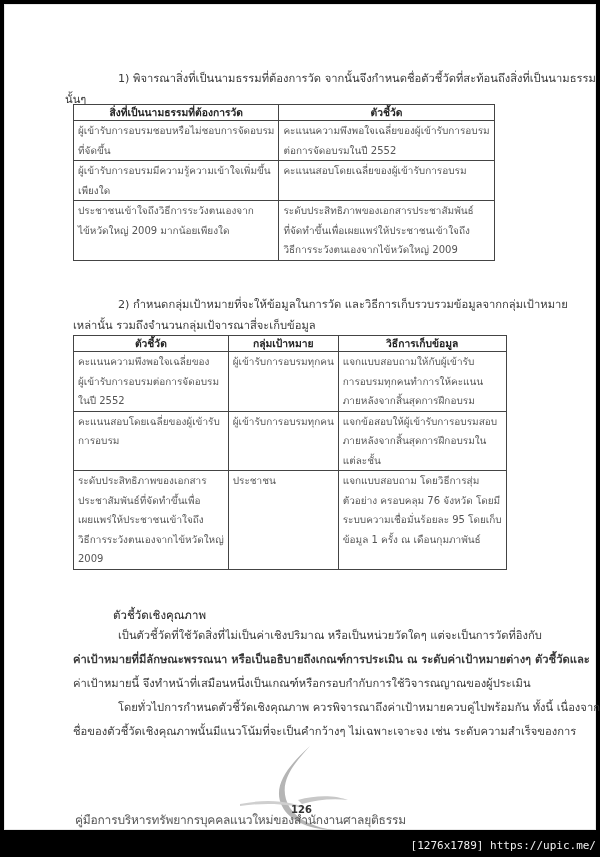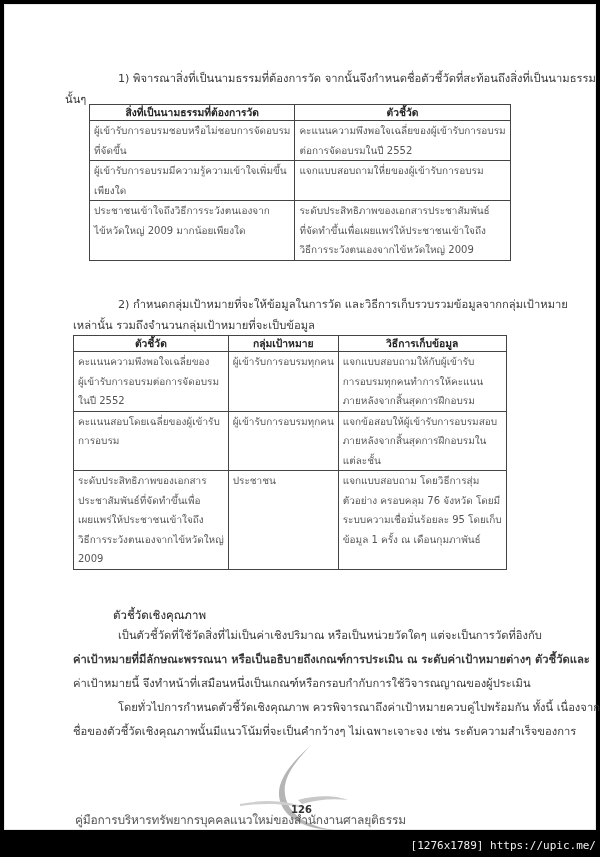--- a/index.html
+++ b/index.html
@@ -23,21 +23,21 @@
   .stamp { position: absolute; right: 4px; bottom: 5px; color: #f0f0f0; font-family: "DejaVu Sans Mono", monospace; font-size: 11px; }
 </style>
 </head>
 <body>
 
 <div class="page">
 
   <div class="para" style="left:113px; top:62px;">1)  พิจารณาสิ่งที่เป็นนามธรรมที่ต้องการวัด จากนั้นจึงกำหนดชื่อตัวชี้วัดที่สะท้อนถึงสิ่งที่เป็นนามธรรม</div>
   <div class="para" style="left:60px; top:83px;text-align:center;">นั้นๆ</div>
 
-  <table class="tbl" style="left:84px; top:99px; width:364px;">
+  <table class="tbl" style="left:68px; top:99px; width:364px;">
     <colgroup>
         <col style="width:206px">
         <col style="width:218px">
       </colgroup>
     <tbody>
         <tr>
       <th>สิ่งที่เป็นนามธรรมที่ต้องการวัด</th>
       <th>ตัวชี้วัด</th>
     </tr>
     <tr>
@@ -49,39 +49,39 @@
         <span class="ln">คะแนนความพึงพอใจเฉลี่ยของผู้เข้ารับการอบรม</span>
         <span class="ln">ต่อการจัดอบรมในปี 2552</span>
       </td>
     </tr>
     <tr>
       <td>
         <span class="ln">ผู้เข้ารับการอบรมมีความรู้ความเข้าใจเพิ่มขึ้น</span>
         <span class="ln">เพียงใด</span>
       </td>
       <td>
-        <span class="ln">แจกแบบสอบถามใหี่ยของผู้เข้ารับการอบรม</span>
+        <span class="ln">คะแนนสอบโดยเฉลี่ยของผู้เข้ารับการอบรม</span>
       </td>
     </tr>
     <tr>
       <td>
         <span class="ln">ประชาชนเข้าใจถึงวิธีการระวังตนเองจาก</span>
         <span class="ln">ไข้หวัดใหญ่ 2009 มากน้อยเพียงใด</span>
       </td>
       <td>
         <span class="ln">ระดับประสิทธิภาพของเอกสารประชาสัมพันธ์</span>
         <span class="ln">ที่จัดทำขึ้นเพื่อเผยแพร่ให้ประชาชนเข้าใจถึง</span>
         <span class="ln">วิธีการระวังตนเองจากไข้หวัดใหญ่ 2009</span>
       </td>
     </tr>
   </tbody>
     </table>
 
   <div class="para" style="left:113px; top:288px;">2)  กำหนดกลุ่มเป้าหมายที่จะให้ข้อมูลในการวัด และวิธีการเก็บรวบรวมข้อมูลจากกลุ่มเป้าหมาย</div>
-  <div class="para" style="left:68px; top:309px;">เหล่านั้น รวมถึงจำนวนกลุ่มเป้าหมายที่จะเป็บข้อมูล</div>
+  <div class="para" style="left:68px; top:309px;">เหล่านั้น รวมถึงจำนวนกลุ่มเป้จารณาสี่จะเก็บข้อมูล</div>
 
   <table class="tbl" style="left:68px; top:330px; width:424px;">
     <colgroup>
         <col style="width:138px">
         <col style="width:121px">
         <col style="width:165px">
       </colgroup>
     <tbody>
         <tr>
       <th>ตัวชี้วัด</th>

